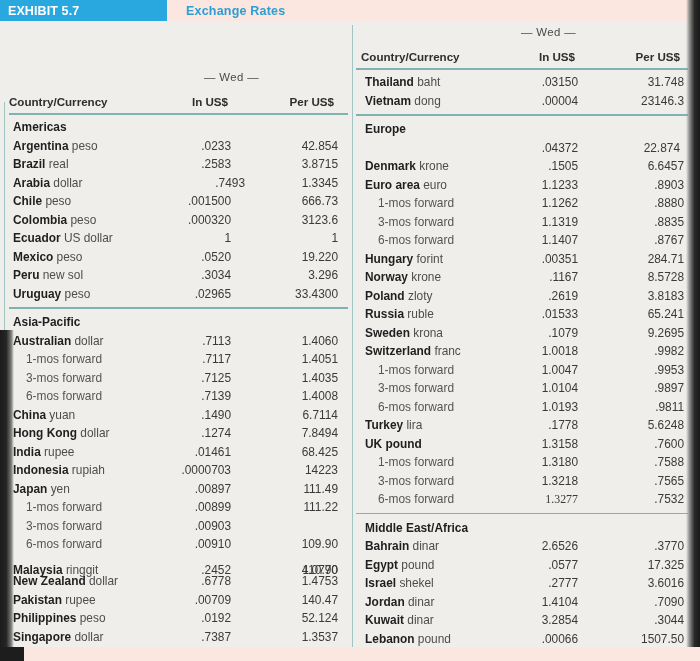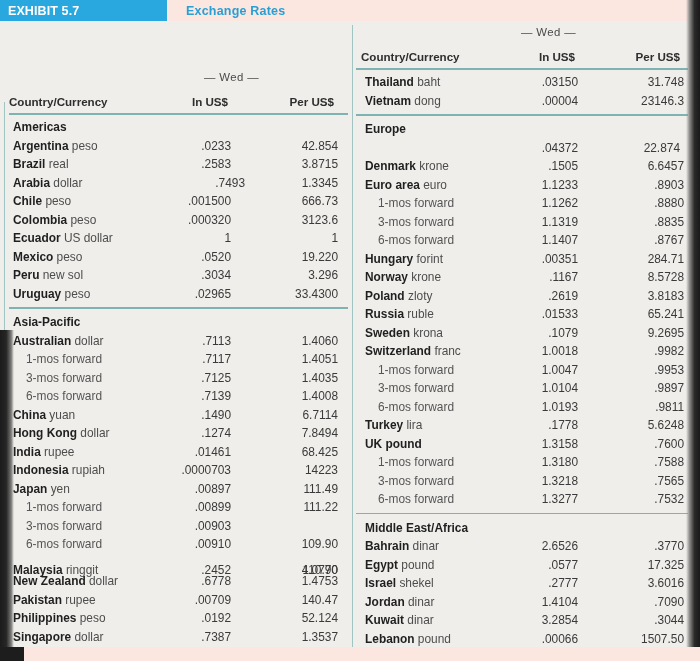--- a/index.html
+++ b/index.html
@@ -423,21 +423,21 @@
           <div class="v1" style="right: 114px;">1.3180</div>
           <div class="v2" style="right: 8px;">.7588</div>
         </div>
         <div class="row fwd" style="top: 450.5px;">
           <div class="name">3-mos forward</div>
           <div class="v1" style="right: 114px;">1.3218</div>
           <div class="v2" style="right: 8px;">.7565</div>
         </div>
         <div class="row fwd" style="top: 469px;">
           <div class="name">6-mos forward</div>
-          <div class="v1" style="right: 114px;">1.3277</div>
+          <div class="v1" style="right: 114px; font-family: Liberation Serif, serif;">1.3277</div>
           <div class="v2" style="right: 8px;">.7532</div>
         </div>
         <div class="rule" style="left: 0px; top: 491.5px; width: 332px;"></div>
         <div class="row sect" style="top: 497.5px;">
           <div class="name">Middle East/Africa</div>
         </div>
         <div class="row" style="top: 516px;">
           <div class="name"><b>Bahrain</b> dinar</div>
           <div class="v1" style="right: 114px;">2.6526</div>
           <div class="v2" style="right: 8px;">.3770</div>

